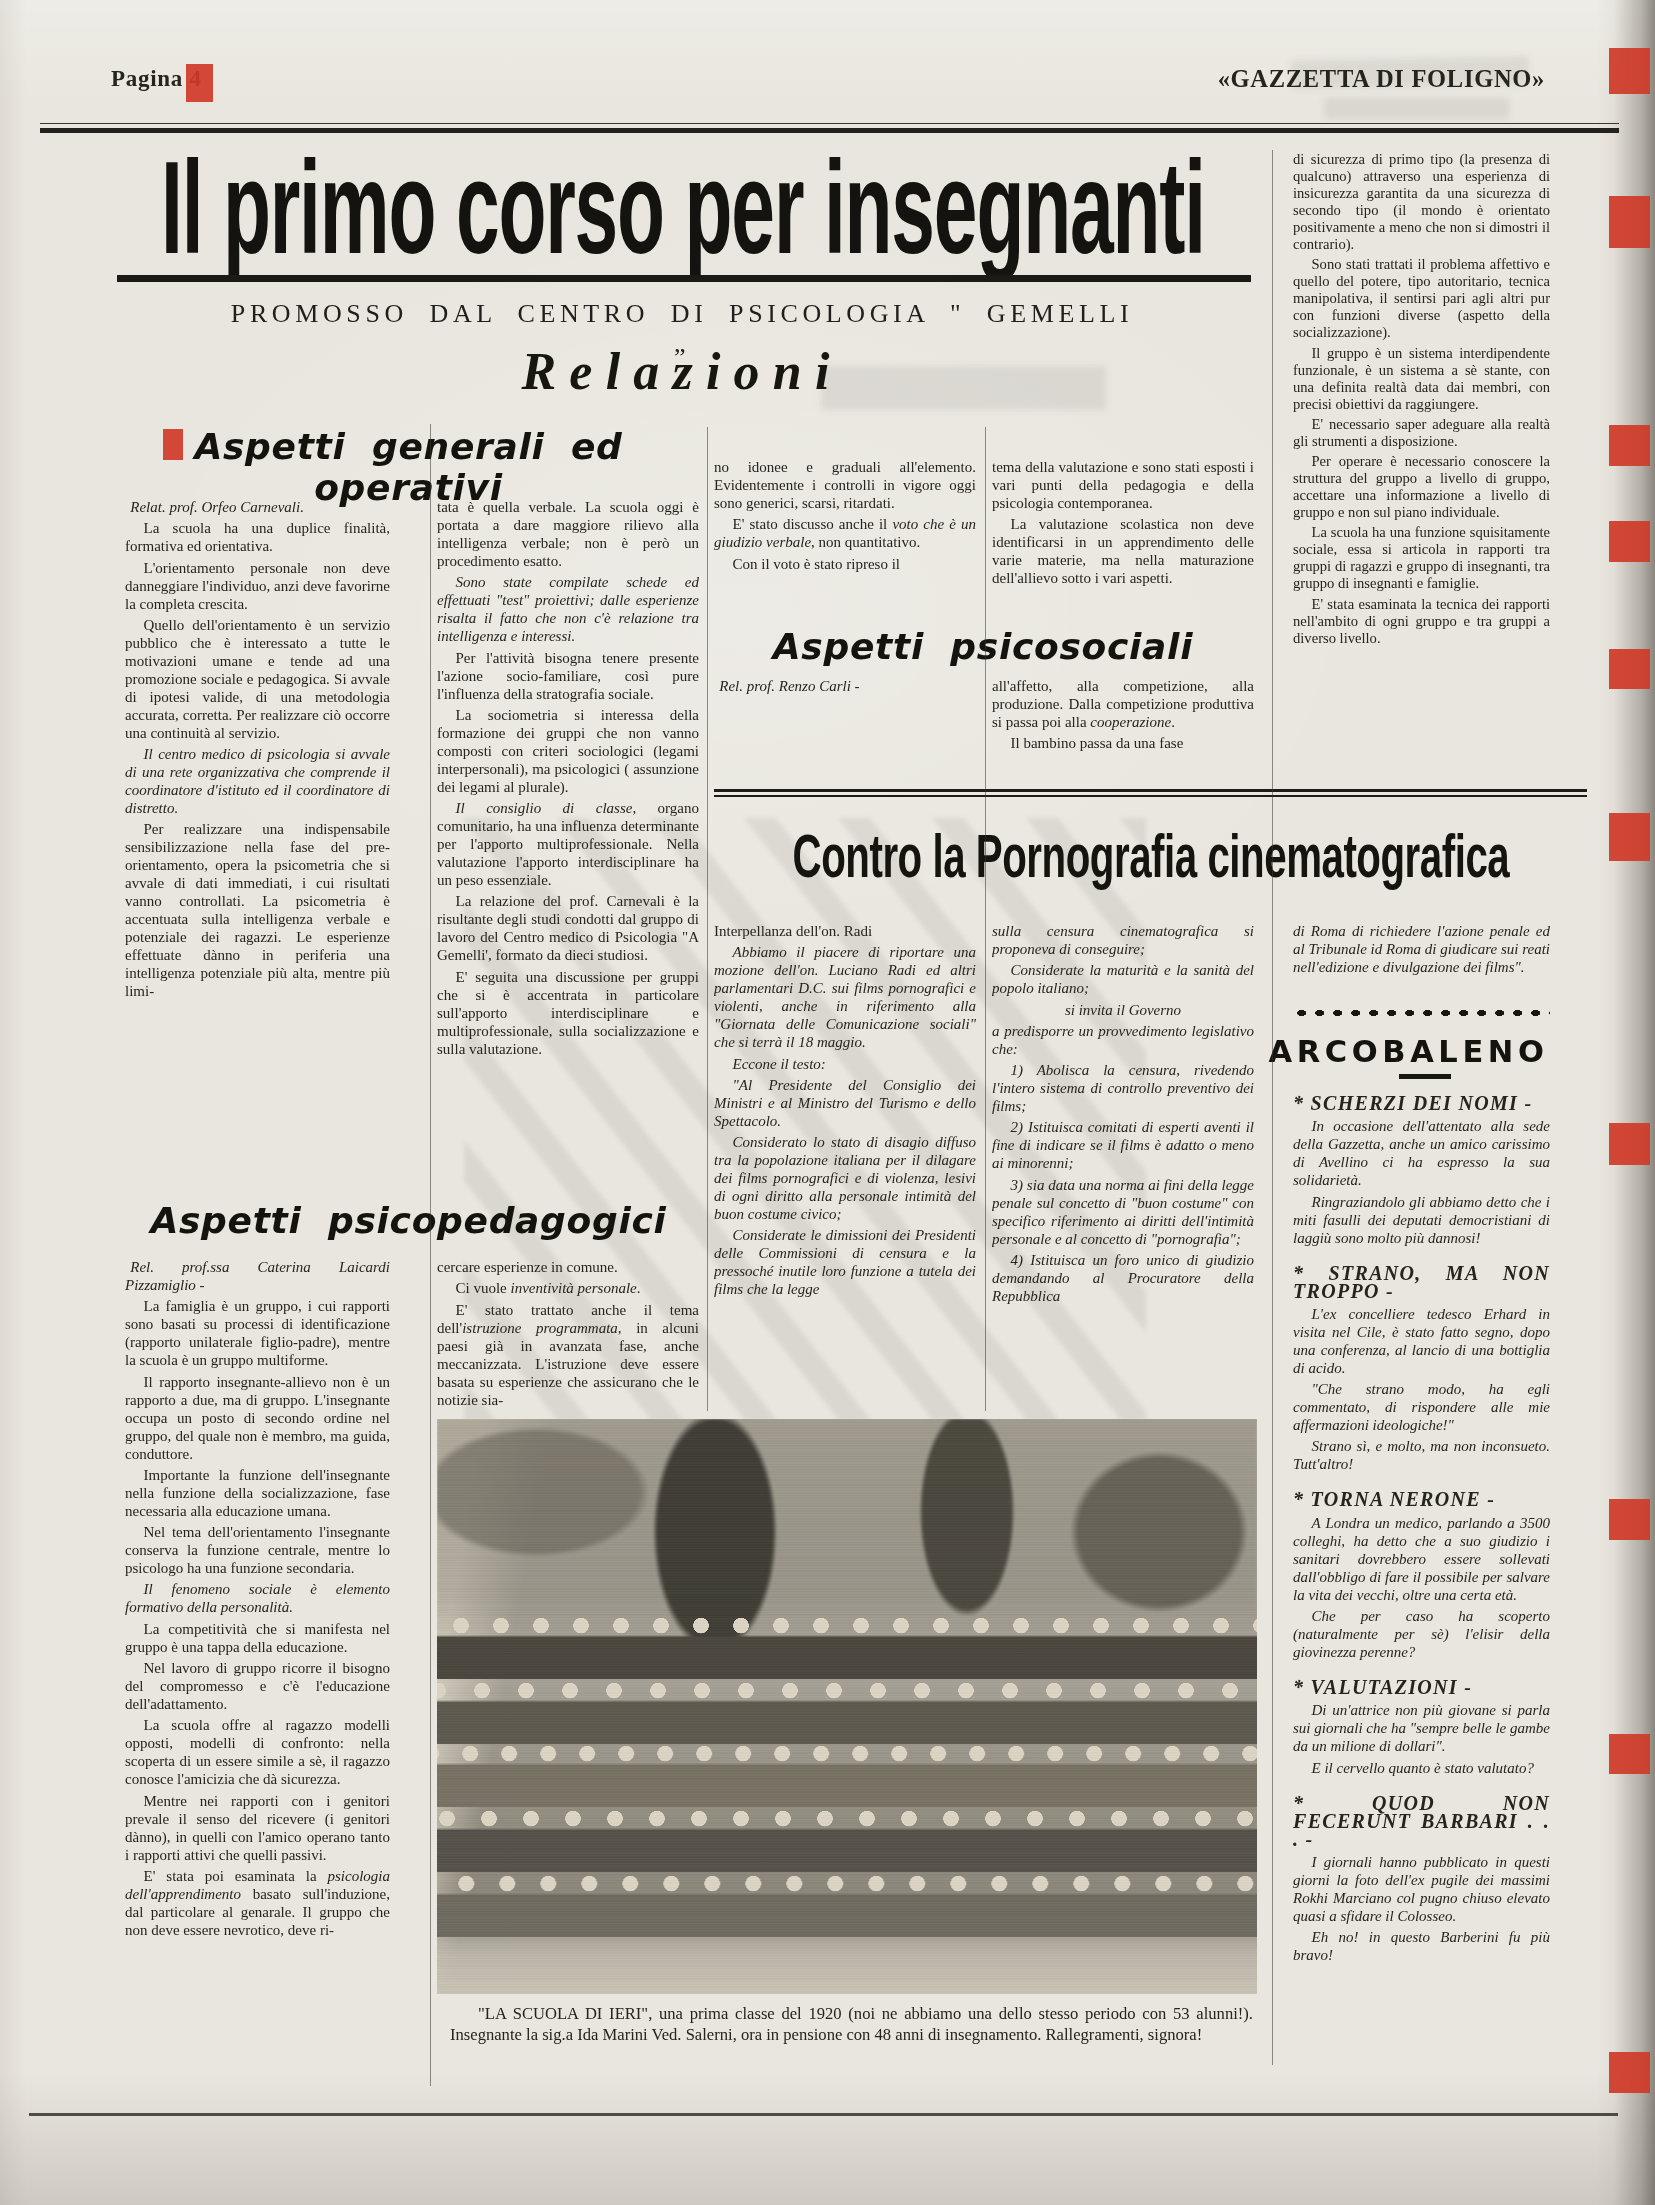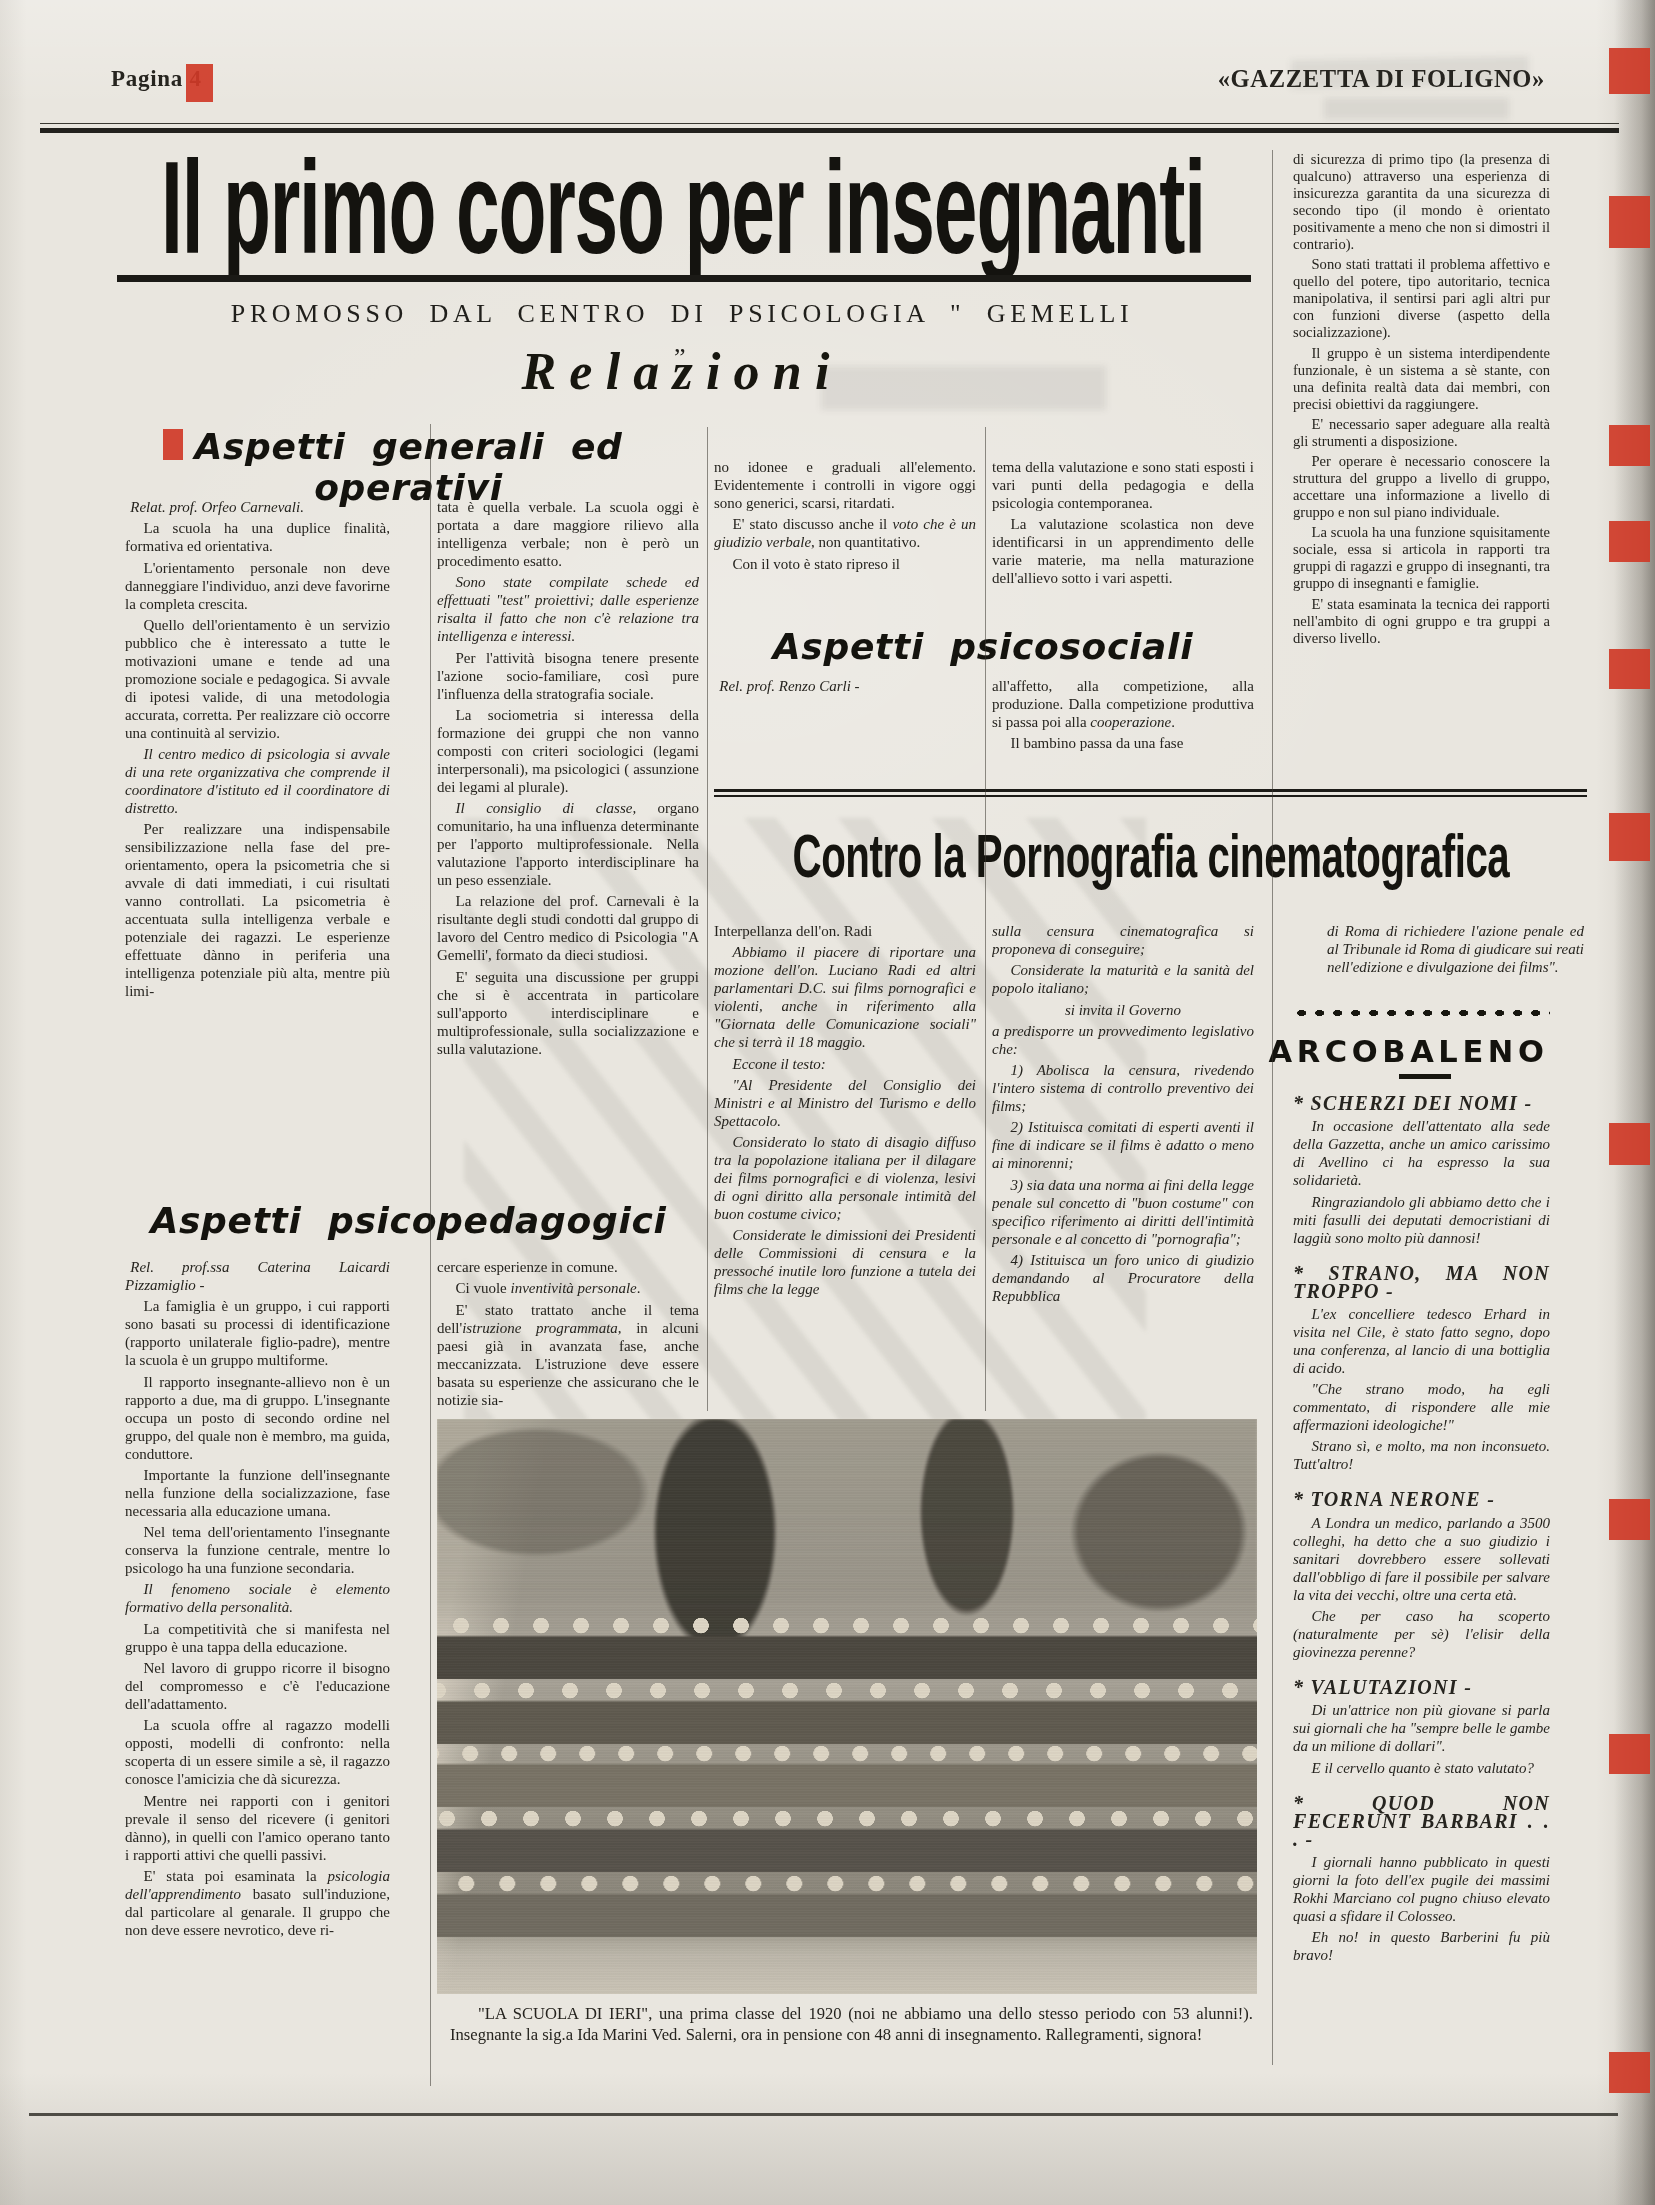--- a/index.html
+++ b/index.html
@@ -42,21 +42,21 @@
   .para.title:first-child{margin-top:0;}
   .c1t{left:125px;top:498px;width:265px;height:699px;overflow:hidden;}
   .c2t{left:437px;top:498px;width:262px;height:699px;overflow:hidden;}
   .c3t{left:714px;top:458px;width:262px;height:160px;overflow:hidden;}
   .c4t{left:992px;top:458px;width:262px;height:185px;overflow:hidden;}
   .c3s{left:714px;top:677px;width:262px;height:99px;overflow:hidden;}
   .c4s{left:992px;top:677px;width:262px;height:99px;overflow:hidden;}
   .c5t{left:1293px;top:151px;width:257px;height:637px;overflow:hidden;font-size:14.6px;line-height:17px;}
   .c3p{left:714px;top:922px;width:262px;height:490px;overflow:hidden;}
   .c4p{left:992px;top:922px;width:262px;height:490px;overflow:hidden;}
-  .c5p{left:1327px;top:922px;width:257px;height:106px;overflow:hidden;font-family:Liberation Serif, serif;}
+  .c5p{left:1293px;top:922px;width:257px;height:106px;overflow:hidden;font-family:Liberation Serif, serif;}
   .c1l{left:125px;top:1258px;width:265px;}
   .c2l{left:437px;top:1258px;width:262px;height:155px;overflow:hidden;}
   .arco-list{left:1293px;top:1094px;width:257px;}
   
   .porn-rule-a{left:714px;top:789px;width:873px;height:3.3px;background:#1d1c18;}
   .porn-rule-b{left:714px;top:795px;width:873px;height:2px;background:#1d1c18;}
   .porn-head-wrap{left:714px;top:816px;width:873px;height:79px;display:flex;align-items:center;justify-content:center;}
   .porn-head-inner{font-family:"Liberation Sans",sans-serif;font-weight:700;font-size:61px;letter-spacing:-0.7px;
                    transform:scaleX(.66);transform-origin:center;white-space:nowrap;color:#15140f;}
   

